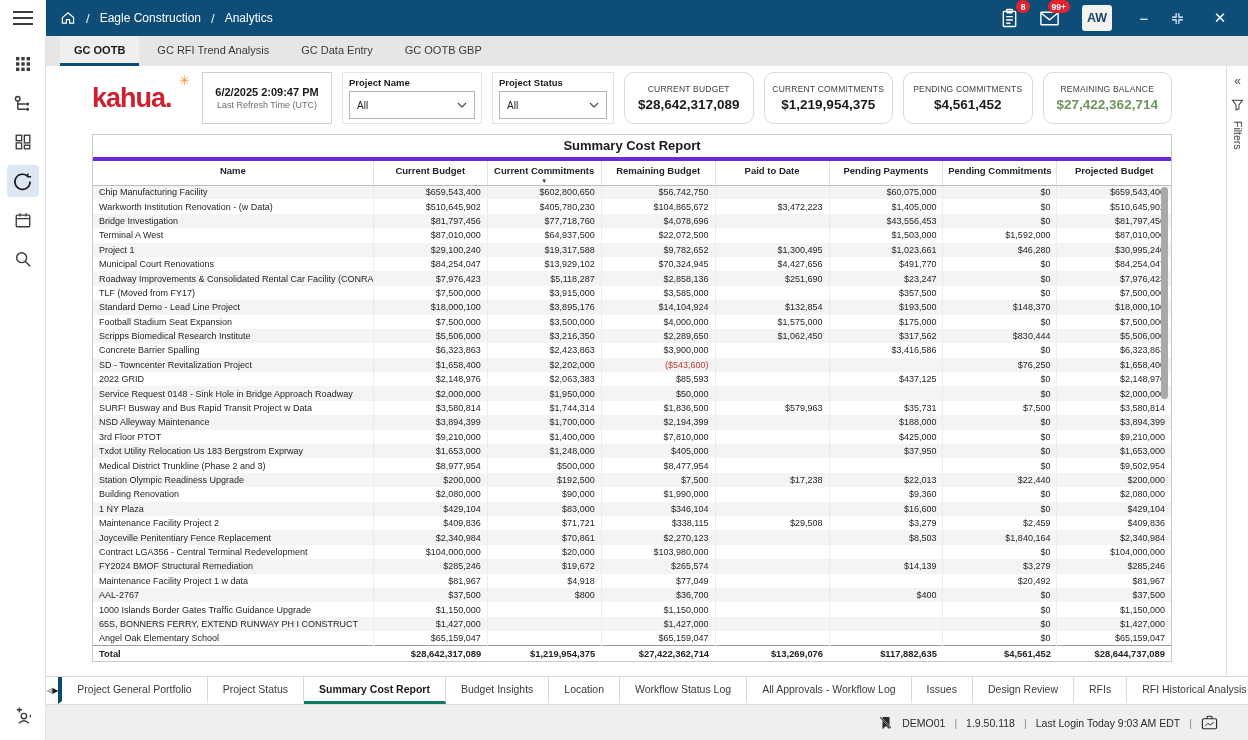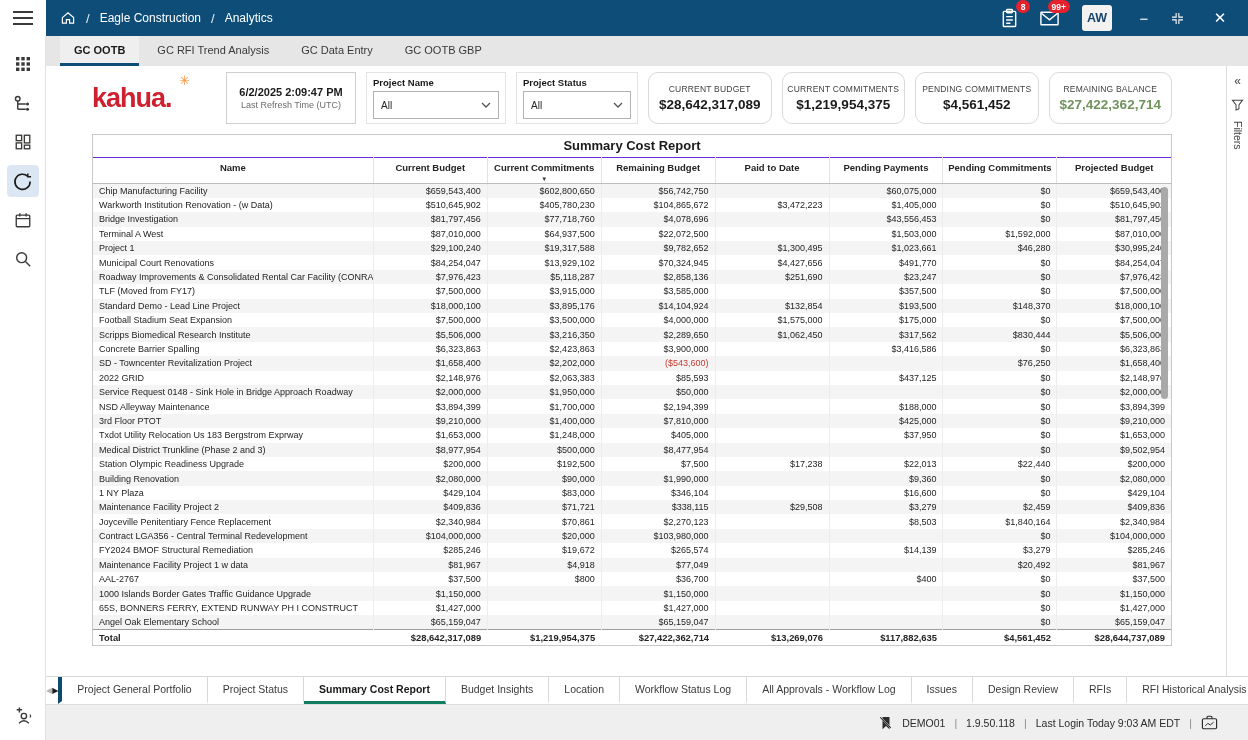--- a/index.html
+++ b/index.html
@@ -40,41 +40,41 @@
 
   .content-row { flex:1; display:flex; min-height:0; }
   .content { flex:1; padding:6px 0 0 46px; min-width:0; }
 
   
   .filter-row { width:1080px; display:flex; gap:10px; height:52px; margin-bottom:10px; align-items:stretch; }
   .logo-box { width:100px; display:flex; align-items:center; position:relative; }
   .logo-text { color:#CE202F; font-size:27px; font-weight:bold; letter-spacing:-1px; }
   .logo-spark { position:absolute; top:1px; right:2px; color:#F68D2E; font-size:13px; font-weight:bold; }
   .refresh-box { width:130px; border:1px solid #cfcfcf; display:flex; flex-direction:column; align-items:center;
-    justify-content:center; gap:2px; background:#fff;margin-left:24px; }
+    justify-content:center; gap:2px; background:#fff; }
   .refresh-time { font-size:11px; font-weight:bold; color:#1a1a1a; }
   .refresh-label { font-size:9px; color:#6d6d6d; }
   .slicer { border:1px solid #e3e3e3; padding:4px 6px; display:flex; flex-direction:column; gap:3px; background:#fff; }
   .slicer.s1 { width:140px; } .slicer.s2 { width:122px; }
   .slicer-label { font-size:9.5px; font-weight:bold; color:#1a1a1a; }
   .slicer-box { flex:1; border:1px solid #b3b3b3; display:flex; align-items:center; justify-content:space-between;
     padding:0 7px; font-size:10px; color:#252423; cursor:pointer; }
   .kpis { flex:1; display:flex; gap:10px; }
   .kpi { flex:1; border:1px solid #d9d9d9; border-radius:10px; background:#fff; display:flex; flex-direction:column;
     align-items:center; justify-content:center; gap:3px; }
   .kpi-label { font-size:8.5px; color:#404040; letter-spacing:.2px; }
   .kpi-value { font-size:13.5px; font-weight:bold; color:#1a1a1a; }
   .kpi.green .kpi-value { color:#70935E; }
 
   
   .report-card { width:1080px; border:1px solid #c9c9c9; position:relative; background:#fff; }
   .report-title { text-align:center; font-size:13px; font-weight:bold; padding:3px 0 4px; color:#1a1a1a; }
   table { width:100%; border-collapse:collapse; table-layout:fixed; }
   thead th { height:26px; font-size:9.5px; font-weight:bold; color:#252423; text-align:center; vertical-align:top;
-    padding-top:4px; border-top:1px solid #6d28d9; border-bottom:1px solid #bdbdbd; border-right:1px solid #e3e3e3;
+    padding-top:4px; border-top:4px solid #6d28d9; border-bottom:1px solid #bdbdbd; border-right:1px solid #e3e3e3;
     position:relative; white-space:nowrap; overflow:hidden; }
   thead th:last-child { border-right:none; }
   .sort-arrow { position:absolute; left:50%; transform:translateX(-50%); bottom:1px; font-size:6px; color:#333; }
   tbody td { height:14.4px; font-size:9px; padding:0 6px; white-space:nowrap; overflow:hidden;
     border-right:1px solid #ededed; color:#252423; }
   tbody td:last-child { border-right:none; }
   tbody tr:nth-child(odd) { background:#f4f4f4; }
   td.num { text-align:right; }
   td.neg { color:#C43B31; }
   tfoot td { height:15.5px; font-size:9.4px; font-weight:bold; padding:0 6px; border-top:1px solid #9d9d9d;
@@ -441,20 +441,30 @@
                   <td>Service Request 0148 - Sink Hole in Bridge Approach Roadway</td>
                   <td class="num">$2,000,000</td>
                   <td class="num">$1,950,000</td>
                   <td class="num">$50,000</td>
                   <td class="num"></td>
                   <td class="num"></td>
                   <td class="num">$0</td>
                   <td class="num">$2,000,000</td>
                 </tr>
                 <tr>
+                  <td>SURF! Busway and Bus Rapid Transit Project w Data</td>
+                  <td class="num">$3,580,814</td>
+                  <td class="num">$1,744,314</td>
+                  <td class="num">$1,836,500</td>
+                  <td class="num">$579,963</td>
+                  <td class="num">$35,731</td>
+                  <td class="num">$7,500</td>
+                  <td class="num">$3,580,814</td>
+                </tr>
+                <tr>
                   <td>NSD Alleyway Maintenance</td>
                   <td class="num">$3,894,399</td>
                   <td class="num">$1,700,000</td>
                   <td class="num">$2,194,399</td>
                   <td class="num"></td>
                   <td class="num">$188,000</td>
                   <td class="num">$0</td>
                   <td class="num">$3,894,399</td>
                 </tr>
                 <tr>

